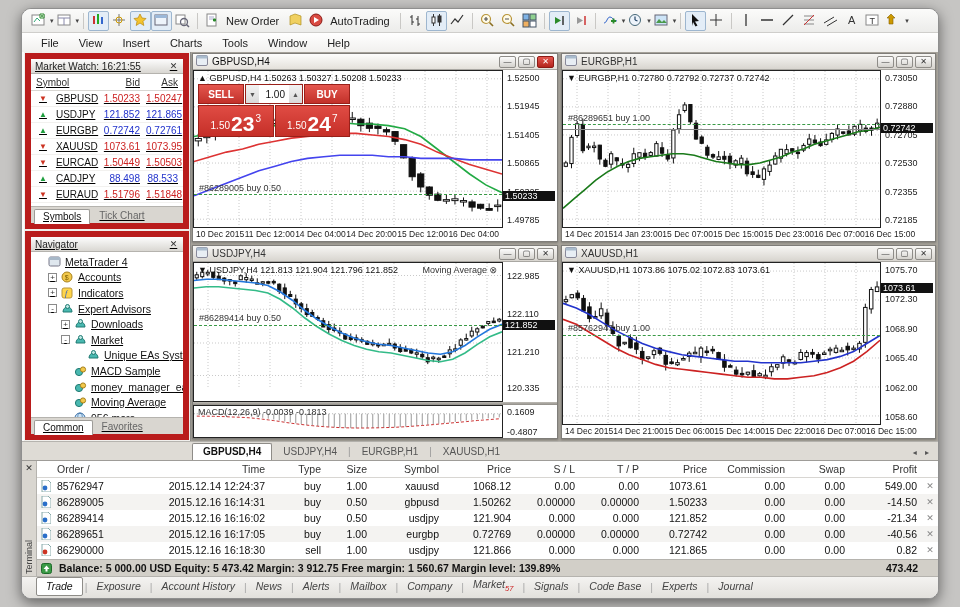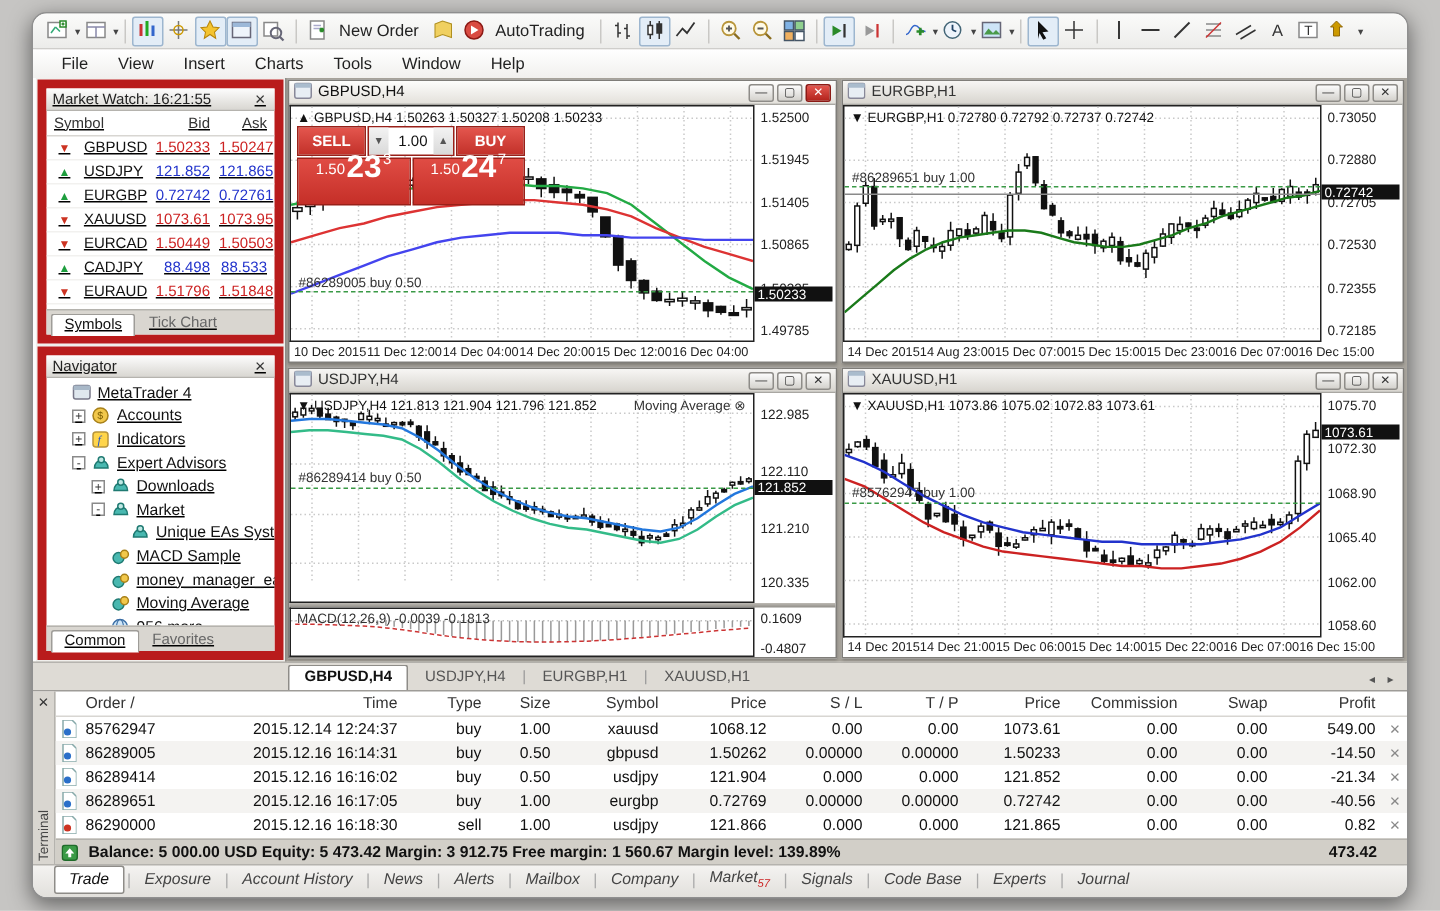--- a/index.html
+++ b/index.html
@@ -77,21 +77,21 @@
   .macd-label { position:absolute; left:4px; top:1px; font-size:9px; color:#333; z-index:3; }
   
   .ocw { position:absolute; left:4px; top:13px; width:152px; z-index:4; font-family:"Liberation Sans",sans-serif; }
   .ocw-top { display:flex; height:20px; gap:1px; }
   .ocw-sell,.ocw-buy { flex:0 0 46px; background:linear-gradient(#e4564e,#c2312a); color:#fff; font-size:10px; font-weight:bold;
                        display:flex; align-items:center; justify-content:center; border:1px solid #992019; }
   .ocw-vol { flex:1; display:flex; border:1px solid #992019; background:#fff; }
   .ocw-spin { width:13px; background:linear-gradient(#f3f3f3,#d9d9d9); color:#555; font-size:7px; display:flex; align-items:center; justify-content:center; }
   .ocw-vval { flex:1; font-size:10px; color:#111; display:flex; align-items:center; justify-content:flex-end; padding-right:4px; }
   .ocw-prices { display:flex; gap:1px; margin-top:1px; height:32px; }
-  .ocw-px { flex:1; background:linear-gradient(#e04c44,#c52f28); border:1px solid #992019; color:#fff; display:flex; align-items:flex-end; justify-content:center; padding-bottom:14px; }
+  .ocw-px { flex:1; background:linear-gradient(#e04c44,#c52f28); border:1px solid #992019; color:#fff; display:flex; align-items:flex-end; justify-content:center; padding-bottom:2px; }
   .ocw-pfx { font-size:10px; margin:0 1px 3px 0; } .ocw-big { font-size:21px; font-weight:bold; line-height:0.9; } .ocw-sup { font-size:10px; margin:0 0 10px 1px; }
   
   #chart-tabs { height:19px; flex:0 0 auto; display:flex; align-items:flex-end; background:#dedbd5; border-top:1px solid #b5b3ae; padding:0 2px 0 170px; font-size:10px; }
   .ctab { padding:2px 10px 3px; color:#555; border:1px solid transparent; border-bottom:none; display:flex; gap:4px; }
   .ctab.active { background:#fff; color:#111; border-color:#8e8c88; border-radius:2px 2px 0 0; font-weight:bold; }
   .ctab-sep { color:#999; padding:2px 0 3px; }
   #ctab-arrows { margin-left:auto; font-size:8px; color:#555; padding:0 4px 3px; letter-spacing:3px; }
   
   #terminal { height:116px; flex:0 0 auto; display:flex; background:#fff; border-top:1px solid #9e9c98; }
   #term-strip { width:15px; flex:0 0 auto; background:#d9d6d0; border-right:1px solid #b5b3ae; display:flex; flex-direction:column; align-items:center; padding:2px 0; }
@@ -875,21 +875,21 @@
                 <span class="ylab" style="top: 23%;">0.72880</span>
                 <span class="ylab" style="top: 41%;">0.72705</span>
                 <span class="ylab" style="top: 59%;">0.72530</span>
                 <span class="ylab" style="top: 77%;">0.72355</span>
                 <span class="ylab" style="top: 95%;">0.72185</span>
                 <span class="ptag" style="top: 37%;">0.72742</span>
               </div>
             </div>
             <div class="xrow">
               <span>14 Dec 2015</span>
-              <span>14 Aug 23:00</span>
+              <span>14 Jan 23:00</span>
               <span>15 Dec 07:00</span>
               <span>15 Dec 15:00</span>
               <span>15 Dec 23:00</span>
               <span>16 Dec 07:00</span>
               <span>16 Dec 15:00</span>
             </div>
           </div>
         </div>
         <div class="chartwin" style="left: 1px; top: 193px; width: 366px; height: 194px;">
           <div class="cw-title">

